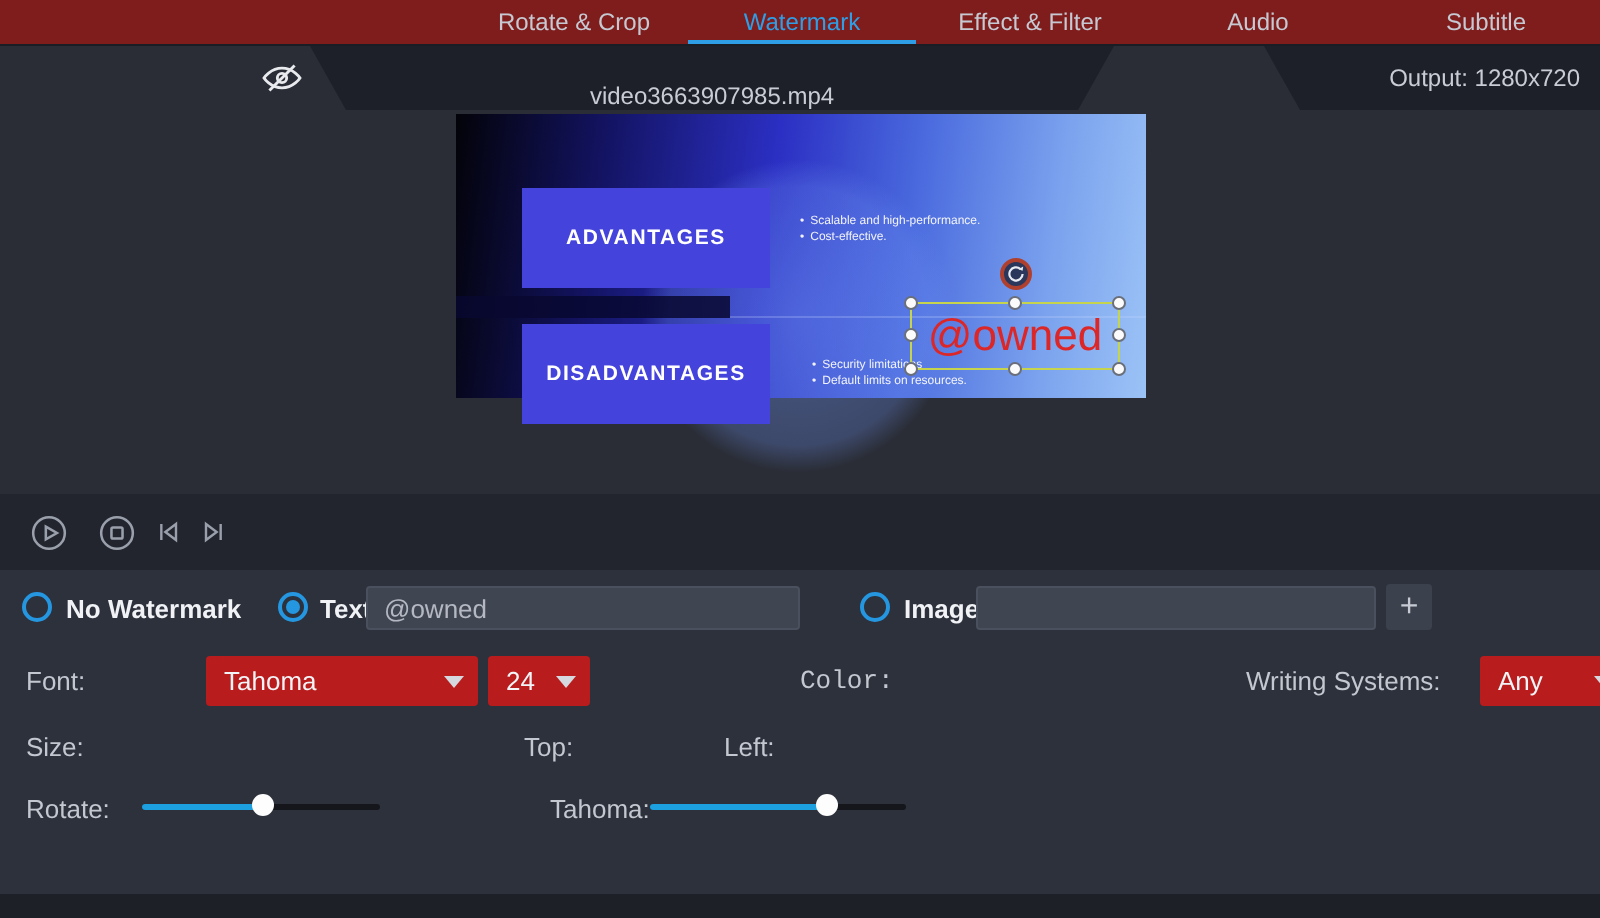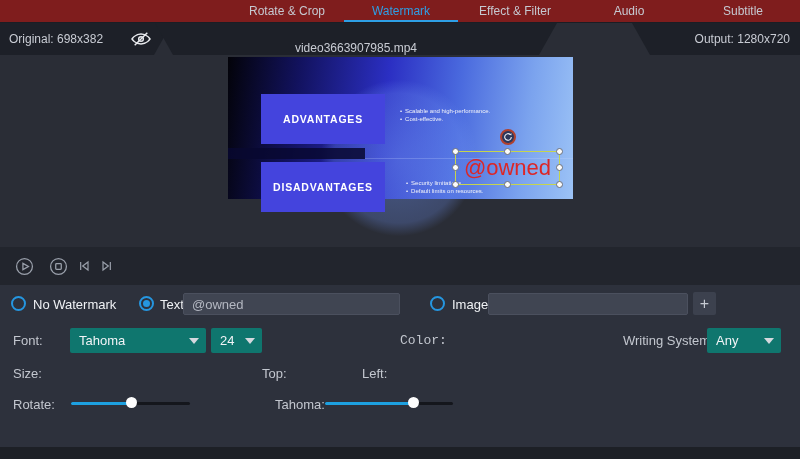--- a/index.html
+++ b/index.html
@@ -54,50 +54,47 @@
   .playbar { position:absolute; top:247px; left:0; width:800px; height:38px; background:#22252d; }
   .pb-btn { position:absolute; top:9px; width:20px; height:20px; display:flex; align-items:center; justify-content:center; }
   .slider { position:absolute; height:12px; }
   .slider .track { position:absolute; left:0; right:0; top:5px; height:3px; background:#14161c; border-radius:2px; }
   .slider .fill { position:absolute; left:0; top:5px; height:3px; background:#1da0e0; border-radius:2px; }
   .slider .thumb { position:absolute; top:0; width:11px; height:11px; margin-left:-5px; border-radius:50%; background:#fdfdfd; }
 
   
   .panel { position:absolute; top:285px; left:0; width:800px; height:162px; background:#2d313c; }
   .lbl { position:absolute; font-size:13px; color:#c3c7cf; }
-  .blabel { position:absolute; font-size:13px; font-weight:normal; color:#f0f2f5; }
+  .blabel { position:absolute; font-size:13px; font-weight:bold; color:#f0f2f5; }
   .radio { position:absolute; width:15px; height:15px; border-radius:50%; border:2px solid #2596e0; background:transparent; }
   .radio.sel::after { content:''; display:block; width:7px; height:7px; border-radius:50%; background:#2596e0; margin:2px; }
   .tfield { position:absolute; height:22px; background:#404552; border:1px solid #4b505e; border-radius:2px;
             color:#b4b8c2; font-size:13px; padding:0 8px; font-family:"Liberation Sans",sans-serif; outline:none; }
   .sq-btn { position:absolute; background:#3c414e; border-radius:2px; color:#c6cad2; display:flex; align-items:center; justify-content:center; }
-  .select { position:absolute; height:25px; background:#0f766e; border-radius:2px; color:#f2f4f7; font-size:13px;
-            display:flex; align-items:center; padding:0 22px 0 9px; }
+  .select { position:absolute; height:25px; background:#b91c1c; border-radius:2px; color:#f2f4f7; font-size:13px;
+            display:flex; align-items:center; padding:0 22px 0 9px;margin-left:33px; }
   .caret { position:absolute; right:7px; top:10px; width:0; height:0;
            border-left:5px solid transparent; border-right:5px solid transparent; border-top:6px solid #d5d8de; }
   .bottom-strip { position:absolute; top:447px; left:0; width:800px; height:12px; background:#1d2026; }
   svg { display:block; }
 </style>
 </head>
 <body>
 
 <div id="app">
 
   <div class="tabbar">
     <div class="tab">Rotate &amp; Crop</div>
     <div class="tab active">Watermark</div>
     <div class="tab">Effect &amp; Filter</div>
     <div class="tab">Audio</div>
     <div class="tab">Subtitle</div>
   </div>
 
   <div class="header">
-    <div class="hdr-seg hdr-left">
-      <span>Original: 698x382</span>
-    </div>
     <div class="hdr-seg hdr-center">
       <span>video3663907985.mp4</span>
     </div>
     <div class="hdr-seg hdr-right">
       <span>Output: 1280x720</span>
     </div>
     <div class="eye-btn">
       <svg width="22" height="18" viewBox="0 0 24 20" fill="none" stroke="#e8eaee" stroke-width="1.6">
         <path d="M2 10s3.5-5.5 10-5.5S22 10 22 10s-3.5 5.5-10 5.5S2 10 2 10z"></path>
         <circle cx="12" cy="10" r="2.6"></circle>

